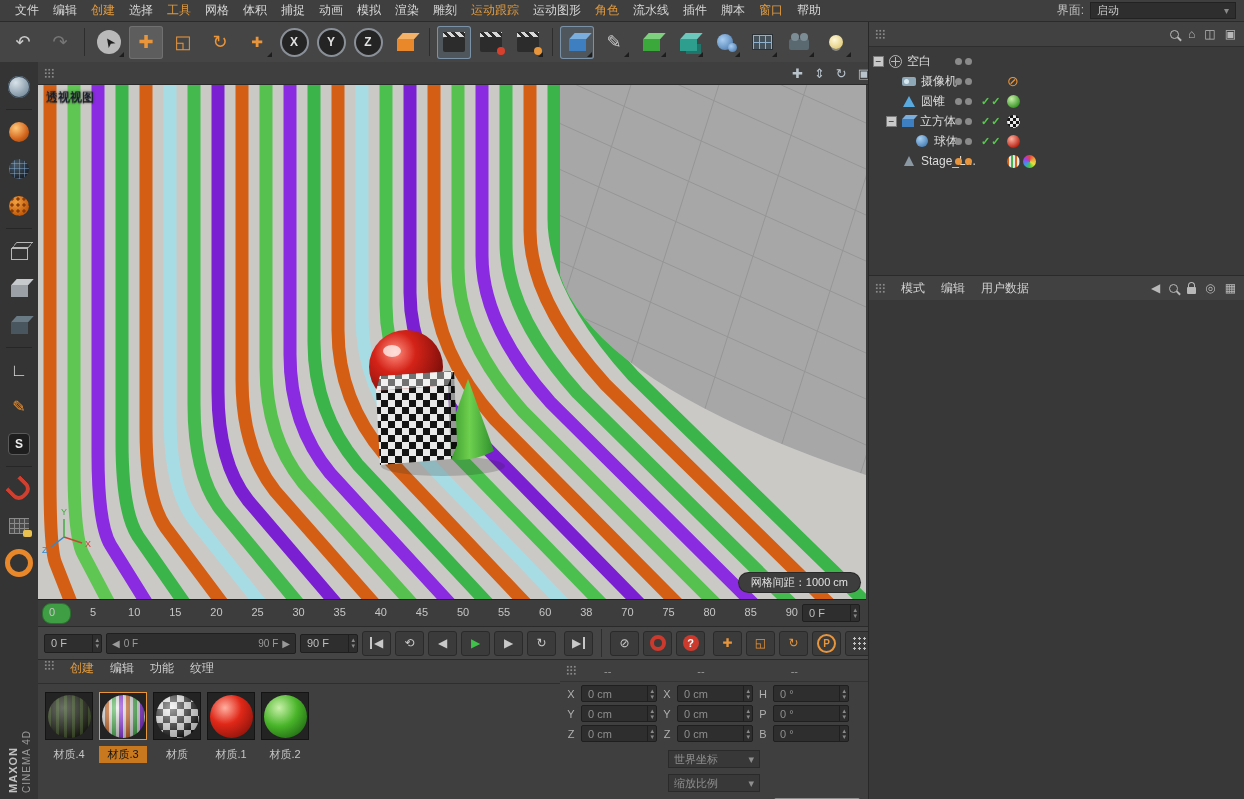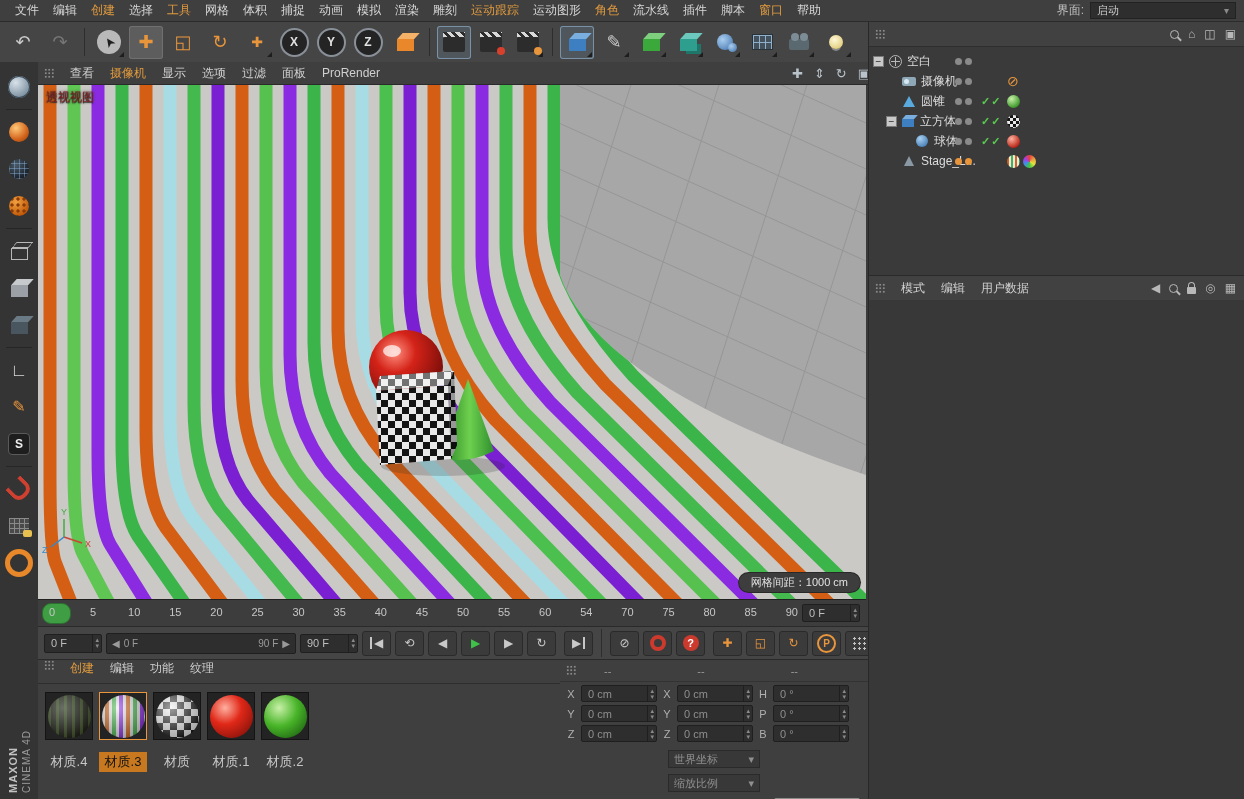--- a/index.html
+++ b/index.html
@@ -106,21 +106,21 @@
   #viewport-menu{position:absolute;left:38px;top:62px;width:830px;height:22px;background:#3f3f3f;
         border-bottom:1px solid #2a2a2a;display:flex;align-items:center;padding:0 6px;gap:2px;}
   .grip{width:11px;height:11px;flex:none;margin-right:5px;
         background-image:radial-gradient(#8a8a8a 1px,transparent 1.2px);background-size:3.5px 3.5px;}
   .vmitem{padding:1px 8px;color:#d0d0d0;white-space:nowrap;}
   .vmitem.accent{color:#e09a3e;}
   #vm-icons{margin-left:auto;display:flex;gap:11px;align-items:center;color:#b9c3cb;font-size:13px;padding-right:4px;}
   #viewport{position:absolute;left:38px;top:85px;width:828px;height:514px;background:#a7a7a7;
         border-bottom:1px solid #202020;}
   #scene{position:absolute;left:0;top:0;width:828px;height:514px;}
-  #view-label{position:absolute;left:8px;top:4px;font-size:12px;color:#7f1d1d;
+  #view-label{position:absolute;left:8px;top:4px;font-size:12px;color:#0f172a;
         text-shadow:0 0 3px #333,0 1px 1px #222;}
   #grid-chip{position:absolute;right:6px;bottom:7px;background:#3d3d3d;border-radius:10px;
         padding:2px 12px;font-size:11px;color:#e2e2e2;box-shadow:0 0 0 1px #292929;}
 
   
   #ruler{position:absolute;left:38px;top:600px;width:830px;height:26px;background:#3d3d3d;
         border-bottom:1px solid #2a2a2a;}
   .tick{position:absolute;top:6px;transform:translateX(-50%);font-size:11px;color:#c6c6c6;z-index:2;}
   #playhead{position:absolute;left:4px;top:3px;width:27px;height:19px;background:#3f9e43;
         border:1px solid #2c6e30;border-radius:9px;z-index:1;}
@@ -163,21 +163,21 @@
   .m-thumb.selected{border-color:#e8953c;}
   .m-ball{width:43px;height:43px;border-radius:50%;}
   .m-ball.red{background:radial-gradient(circle at 35% 30%,#ffb0a0 0%,#e02818 40%,#7c0f08 92%);}
   .m-ball.green{background:radial-gradient(circle at 35% 30%,#c8f0a8 0%,#48b428 45%,#1a5c10 92%);}
   .m-ball.checker{background:radial-gradient(circle at 35% 30%,rgba(255,255,255,.6),rgba(0,0,0,.3) 80%),
         repeating-conic-gradient(#ececec 0 25%,#141414 0 50%);background-size:100% 100%,14px 14px;}
   .m-ball.stripes{background:radial-gradient(circle at 35% 30%,rgba(255,255,255,.45),rgba(0,0,0,.35) 85%),
         repeating-linear-gradient(90deg,#e8e8e8 0 3px,#d2641c 3px 7px,#e8e8e8 7px 10px,#46b44c 10px 14px,#e8e8e8 14px 17px,#8a2be2 17px 21px);}
   .m-ball.dark{background:repeating-linear-gradient(90deg,rgba(140,190,90,.22) 0 3px,transparent 3px 8px),
         radial-gradient(circle at 35% 30%,#6a6f66,#15160f 80%);}
-  .m-label{margin-top:12px;font-size:13px;color:#c6c6c6;text-align:center;padding:1px 0;white-space:nowrap;}
+  .m-label{margin-top:6px;font-size:11px;color:#c6c6c6;text-align:center;padding:1px 0;white-space:nowrap;}
   .m-label.selected{background:#c8781e;color:#141414;}
 
   
   #coords-panel{position:absolute;left:560px;top:660px;width:308px;bottom:0;background:#3f3f3f;box-sizing:border-box;}
   #coords-head{height:21px;display:flex;align-items:center;padding:0 6px;border-bottom:1px solid #333;color:#9a9a9a;}
   .chead{width:97px;padding-left:22px;font-size:11px;box-sizing:border-box;}
   .crow{display:flex;align-items:center;gap:5px;padding:3px 6px 0 6px;}
   .clab{width:10px;font-size:11px;color:#b0b0b0;text-align:center;flex:none;}
   .cfield{width:76px;height:17px;color:#8f8f8f;flex:none;}
   #coords-actions{display:flex;gap:6px;padding:8px 8px 0 8px;align-items:center;flex-direction:column;}
@@ -391,21 +391,20 @@
         <span class="s-coil"></span>
       </div>
     <div id="brand">
       <span class="b1">MAXON</span>
       <span class="b2">CINEMA 4D</span>
     </div>
   </aside>
 
   <div id="viewport-menu">
     <span class="grip"></span>
-    <nav id="vp-menu-items"><span class="vmitem">查看</span><span class="vmitem accent">摄像机</span><span class="vmitem">显示</span><span class="vmitem">选项</span><span class="vmitem">过滤</span><span class="vmitem">面板</span><span class="vmitem">ProRender</span></nav>
     <div id="vm-icons">
       <span>✚</span>
       <span>⇕</span>
       <span>↻</span>
       <span>▣</span>
     </div>
   </div>
 
   <div id="viewport">
     <svg id="scene" viewBox="0 0 828 514">
@@ -521,21 +520,21 @@
         <span class="tick" style="left: 137.3px;">15</span>
         <span class="tick" style="left: 178.4px;">20</span>
         <span class="tick" style="left: 219.5px;">25</span>
         <span class="tick" style="left: 260.6px;">30</span>
         <span class="tick" style="left: 301.7px;">35</span>
         <span class="tick" style="left: 342.8px;">40</span>
         <span class="tick" style="left: 383.9px;">45</span>
         <span class="tick" style="left: 425px;">50</span>
         <span class="tick" style="left: 466.1px;">55</span>
         <span class="tick" style="left: 507.2px;">60</span>
-        <span class="tick" style="left: 548.3px;">54</span>
+        <span class="tick" style="left: 548.3px;">38</span>
         <span class="tick" style="left: 589.4px;">70</span>
         <span class="tick" style="left: 630.5px;">75</span>
         <span class="tick" style="left: 671.6px;">80</span>
         <span class="tick" style="left: 712.7px;">85</span>
         <span class="tick" style="left: 753.8px;">90</span>
       </div>
     <div id="cur-frame" class="spin">
       <span>0 F</span>
       <span class="step">
           <i>▴</i>

